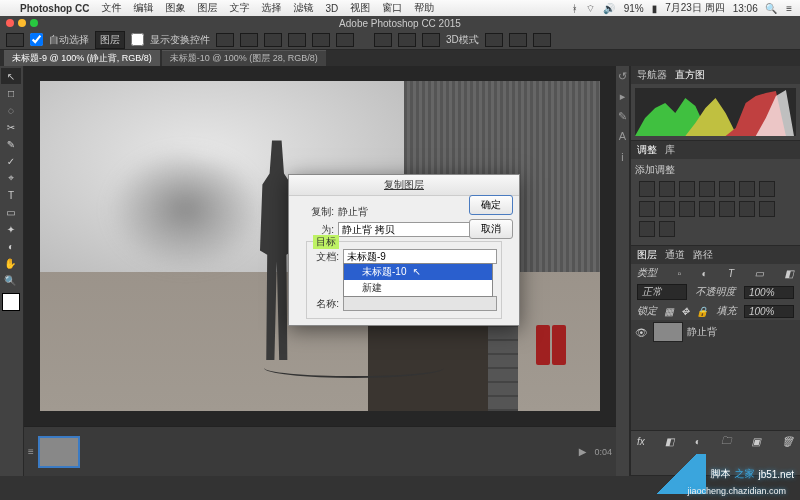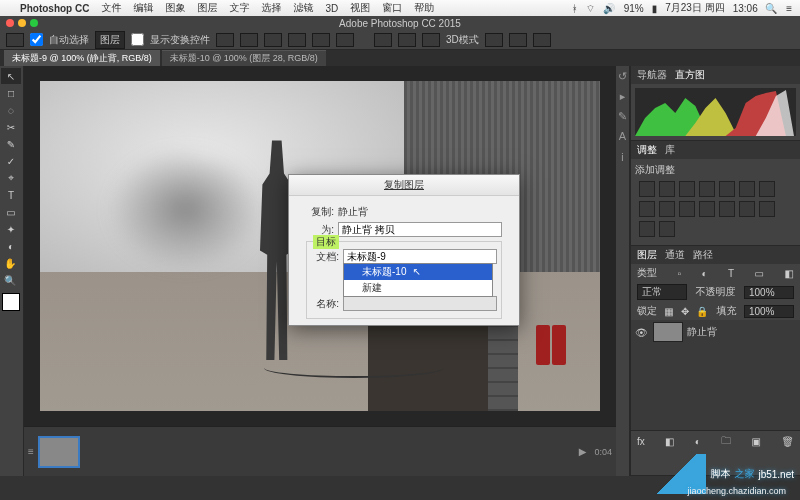--- a/index.html
+++ b/index.html
@@ -47,21 +47,21 @@
 .panel-hdr{background:#353535;padding:2px 6px;color:#ccc;font-size:9px;display:flex;gap:8px;}
 .panel-body{padding:4px;}
 .histogram{height:48px;background:#2a2a2a;position:relative;overflow:hidden;}
 .histogram svg{width:100%;height:100%;}
 .adjust-icons{display:flex;flex-wrap:wrap;gap:4px;padding:4px;}
 .adjust-icons span{width:16px;height:16px;background:#3a3a3a;border:1px solid #222;display:inline-block;}
 .layers-body{background:#3a3a3a;min-height:110px;}
 .layer-row{display:flex;align-items:center;padding:2px 4px;gap:4px;color:#ccc;font-size:9px;}
 .layer-row .eye{width:14px;}
 .layer-row .lthumb{width:30px;height:20px;background:#888;border:1px solid #222;}
-.prop-row{display:flex;align-items:center;justify-content:space-between;color:#ccc;font-size:9px;padding:2px 6px;}
+.prop-row{display:flex;align-items:center;justify-content:space-between;color:#ccc;font-size:9px;padding:2px 6px;font-style:italic;}
 .prop-row .sel{background:#2a2a2a;border:1px solid #1a1a1a;padding:0 4px;min-width:50px;}
 .narrow-strip{width:14px;background:#424242;border-right:1px solid #282828;}
 .narrow-strip .icon{height:20px;display:flex;align-items:center;justify-content:center;color:#999;font-size:11px;}
 
 .dialog{position:absolute;left:288px;top:174px;width:232px;background:#efefef;border:1px solid #888;box-shadow:0 4px 20px rgba(0,0,0,.5);font-size:10px;color:#333;}
 .dialog .dtitle{background:linear-gradient(#f8f8f8,#e4e4e4);text-align:center;padding:3px;font-size:10px;border-bottom:1px solid #ccc;text-decoration:underline;}
 .dialog .dbody{padding:6px 17px;}
 .dialog .drow{display:flex;align-items:center;gap:4px;margin:3px 0;}
 .dialog .drow label{width:28px;text-align:right;font-size:10px;}
 .dialog input[type=text]{flex:1;border:1px solid #999;padding:1px 3px;font-size:10px;background:#fff;}
@@ -309,20 +309,24 @@
           <div class="opt hi"><span class="chk"></span><span>未标题-10</span><span style="margin-left:6px">↖</span></div>
           <div class="opt"><span class="chk"></span><span>新建</span></div>
         </div>
       </div>
       <div class="drow" style="margin-top:32px">
         <label>名称:</label>
         <input type="text" disabled="" style="width: 140px; background: rgb(228, 228, 228);" value="">
       </div>
     </div>
   </div>
+  <div class="dbtns">
+    <button class="dbtn ok">确定</button>
+    <button class="dbtn">取消</button>
+  </div>
 </div>
 
 <div class="watermark">
   <div class="tri"></div>
   <span>脚本</span>
     <span style="color:#3aa5dd">之家</span>
   <span>jb51.net</span>
   <span class="sub">jiaocheng.chazidian.com</span>
 </div>
 

